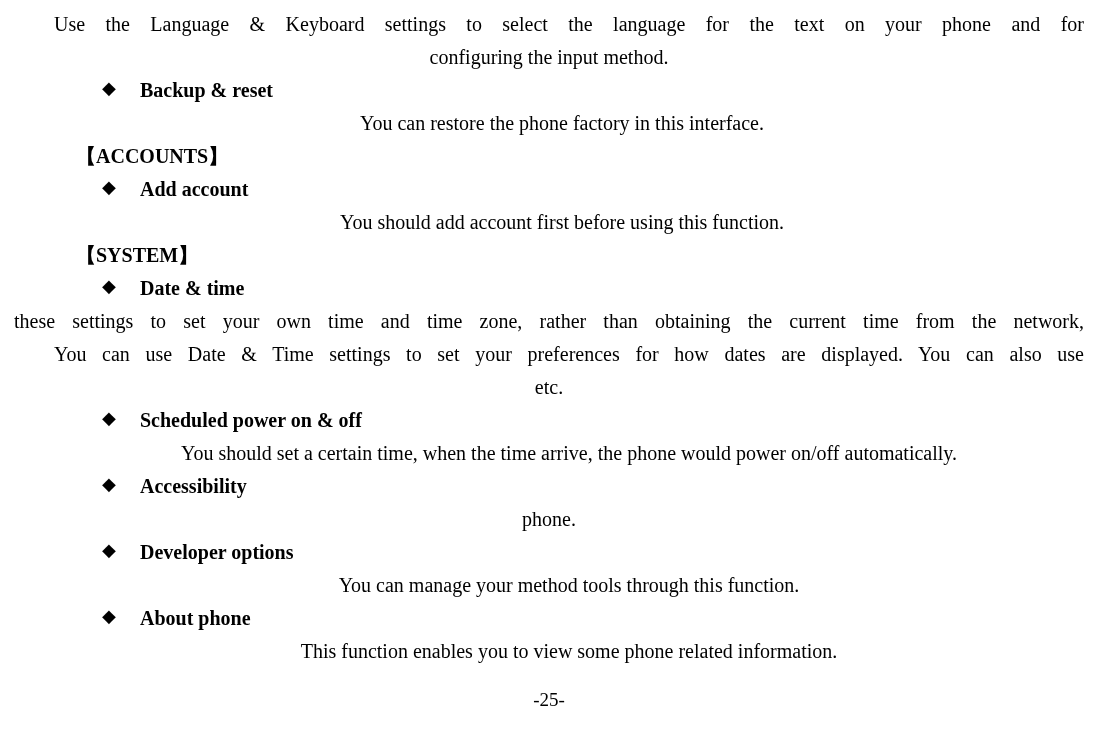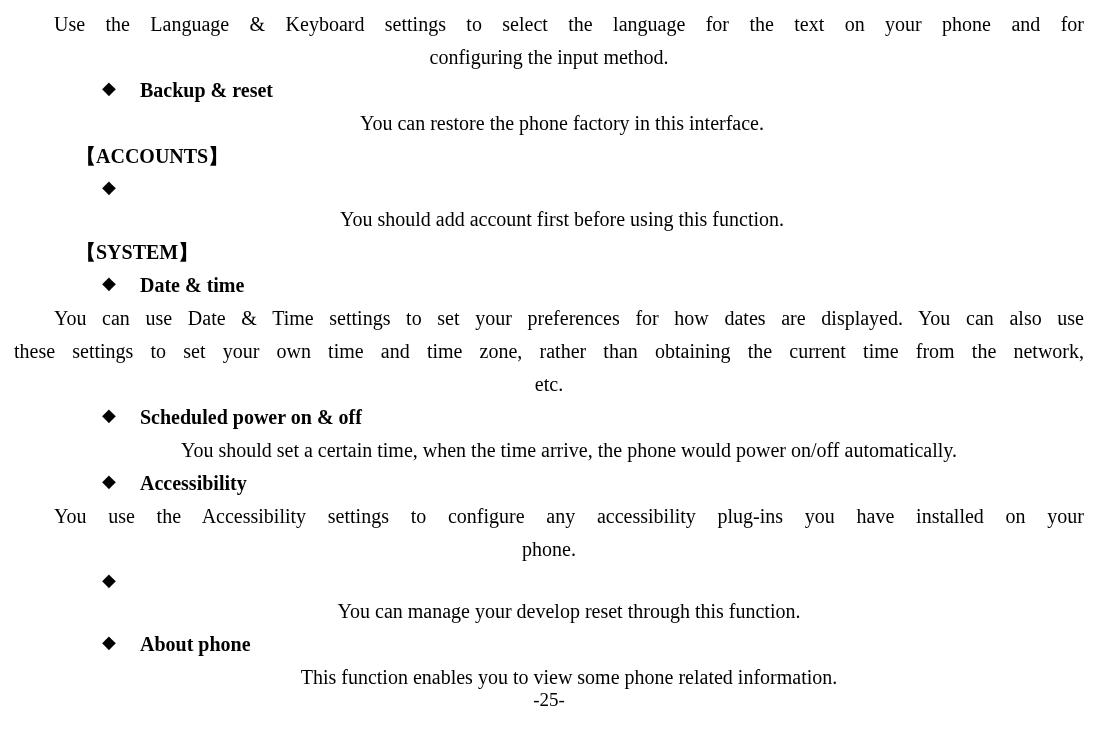--- a/index.html
+++ b/index.html
@@ -64,54 +64,55 @@
   <div class="bullet-row">
     <span class="bullet-diamond">◆</span>
     <span class="bullet-label">Backup &amp; reset</span>
   </div>
   <div class="normal-line" style="padding-left:26px;">You can restore the phone factory in this interface.</div>
 
   <div class="section-header">【ACCOUNTS】</div>
 
   <div class="bullet-row">
     <span class="bullet-diamond">◆</span>
+    <span class="bullet-label">Add account</span>
   </div>
   <div class="normal-line" style="padding-left:26px;">You should add account first before using this function.</div>
 
   <div class="section-header">【SYSTEM】</div>
 
   <div class="bullet-row">
     <span class="bullet-diamond">◆</span>
     <span class="bullet-label">Date &amp; time</span>
   </div>
   <div>
+    <div class="justified-line">these settings to set your own time and time zone, rather than obtaining the current time from the network,</div>
     <div class="justified-line" style="padding-left:40px;">You can use Date &amp; Time settings to set your preferences for how dates are displayed. You can also use</div>
-    <div class="justified-line">these settings to set your own time and time zone, rather than obtaining the current time from the network,</div>
     <div class="normal-line">etc.</div>
   </div>
 
   <div class="bullet-row">
     <span class="bullet-diamond">◆</span>
     <span class="bullet-label">Scheduled power on &amp; off</span>
   </div>
   <div class="normal-line" style="padding-left:40px;">You should set a certain time, when the time arrive, the phone would power on/off automatically.</div>
 
   <div class="bullet-row">
     <span class="bullet-diamond">◆</span>
     <span class="bullet-label">Accessibility</span>
   </div>
   <div>
-    <div class="justified-line" style="padding-left:40px;">You use the Accessibility settings to configure any accessibility plug-ins you have installed on your</div>
     <div class="normal-line">phone.</div>
   </div>
 
   <div class="bullet-row">
     <span class="bullet-diamond">◆</span>
+    <span class="bullet-label">Developer options</span>
   </div>
-  <div class="normal-line" style="padding-left:40px;">You can manage your develop reset through this function.</div>
+  <div class="normal-line" style="padding-left:40px;">You can manage your method tools through this function.</div>
 
   <div class="bullet-row">
     <span class="bullet-diamond">◆</span>
     <span class="bullet-label">About phone</span>
   </div>
   <div class="normal-line" style="padding-left:40px;">This function enables you to view some phone related information.</div>
 
 </div>
 
 <div class="page-number">-25-</div>

